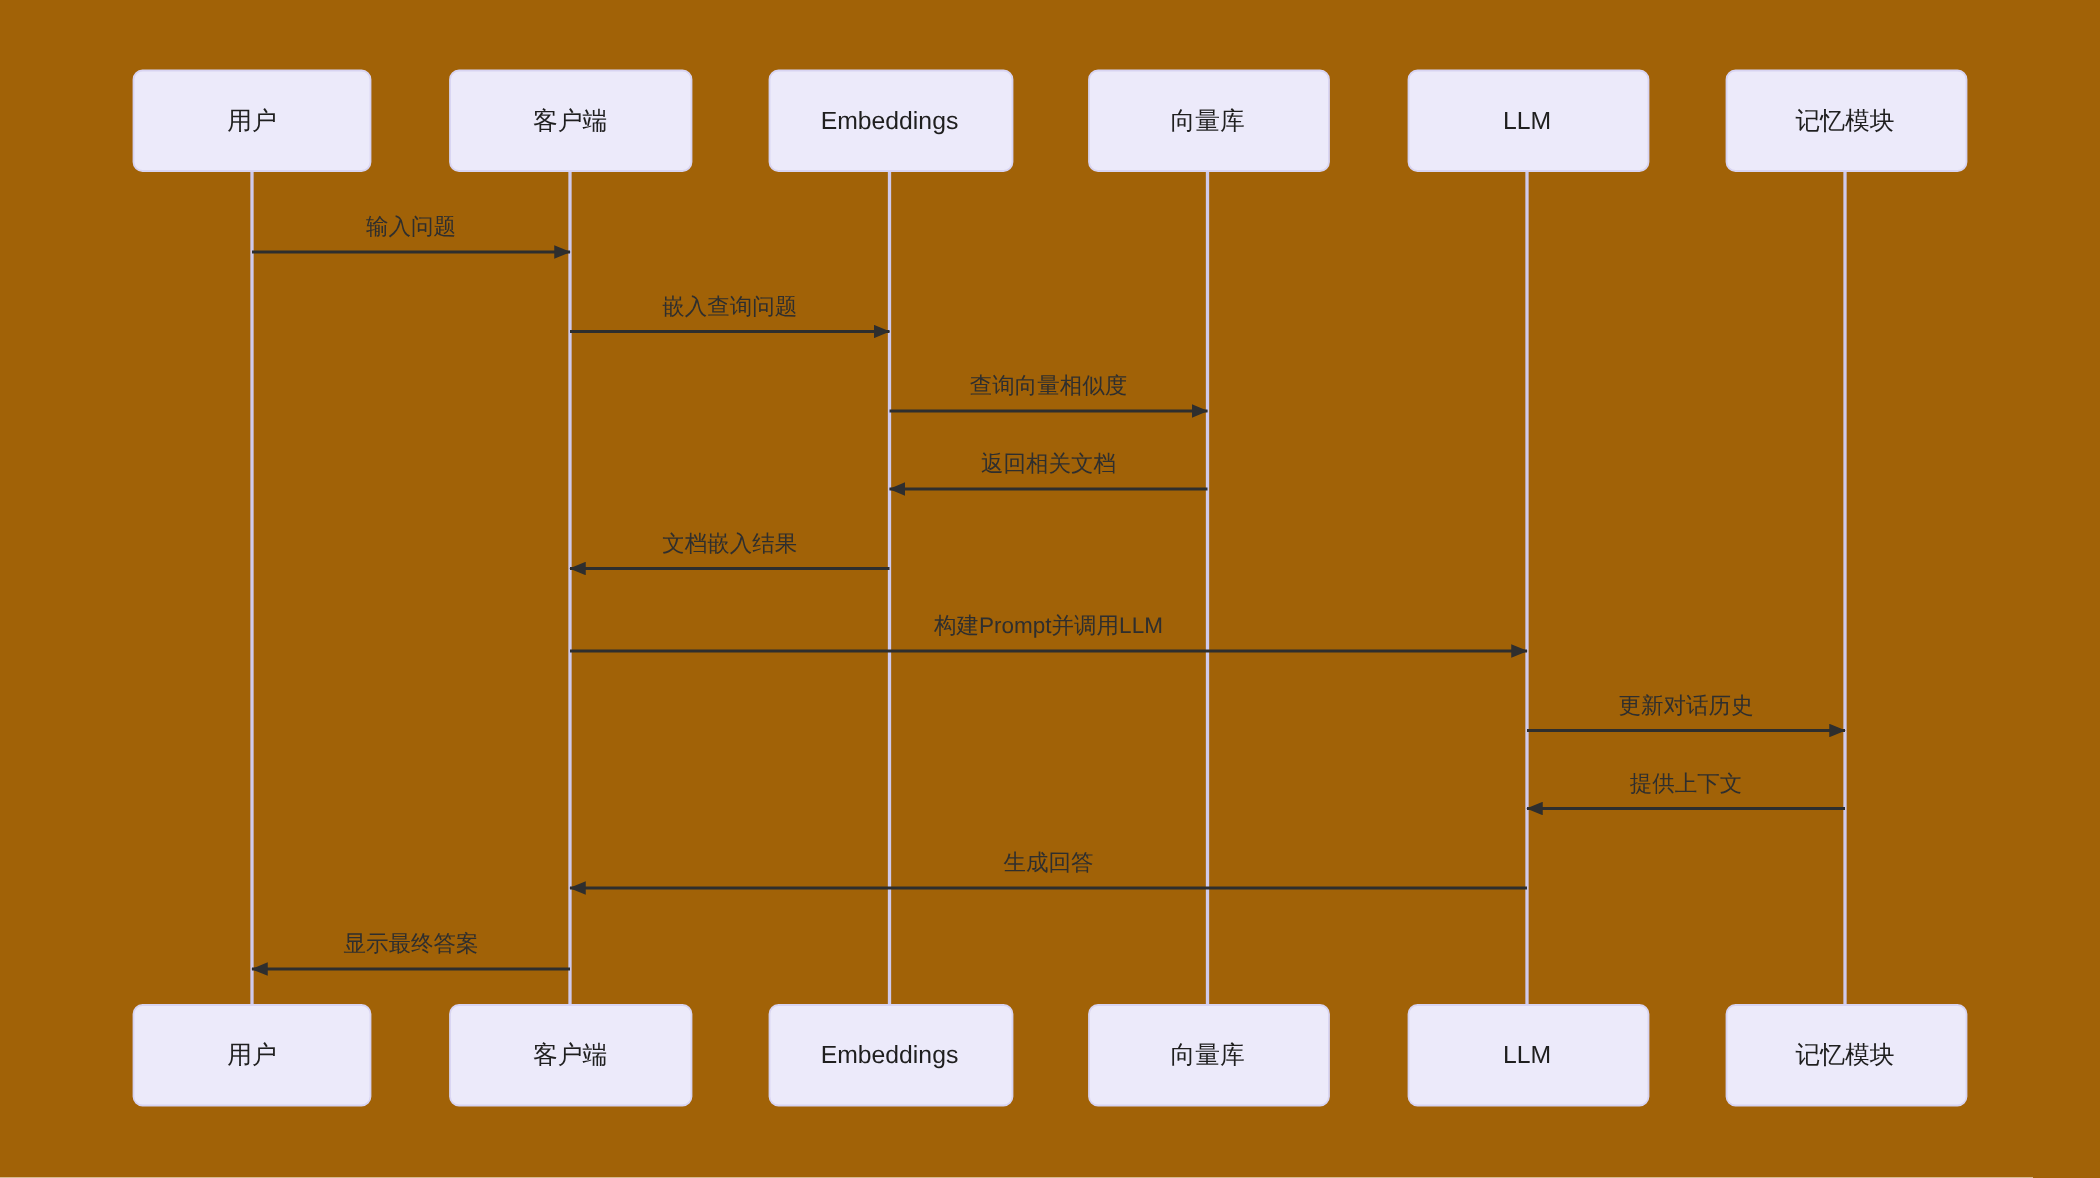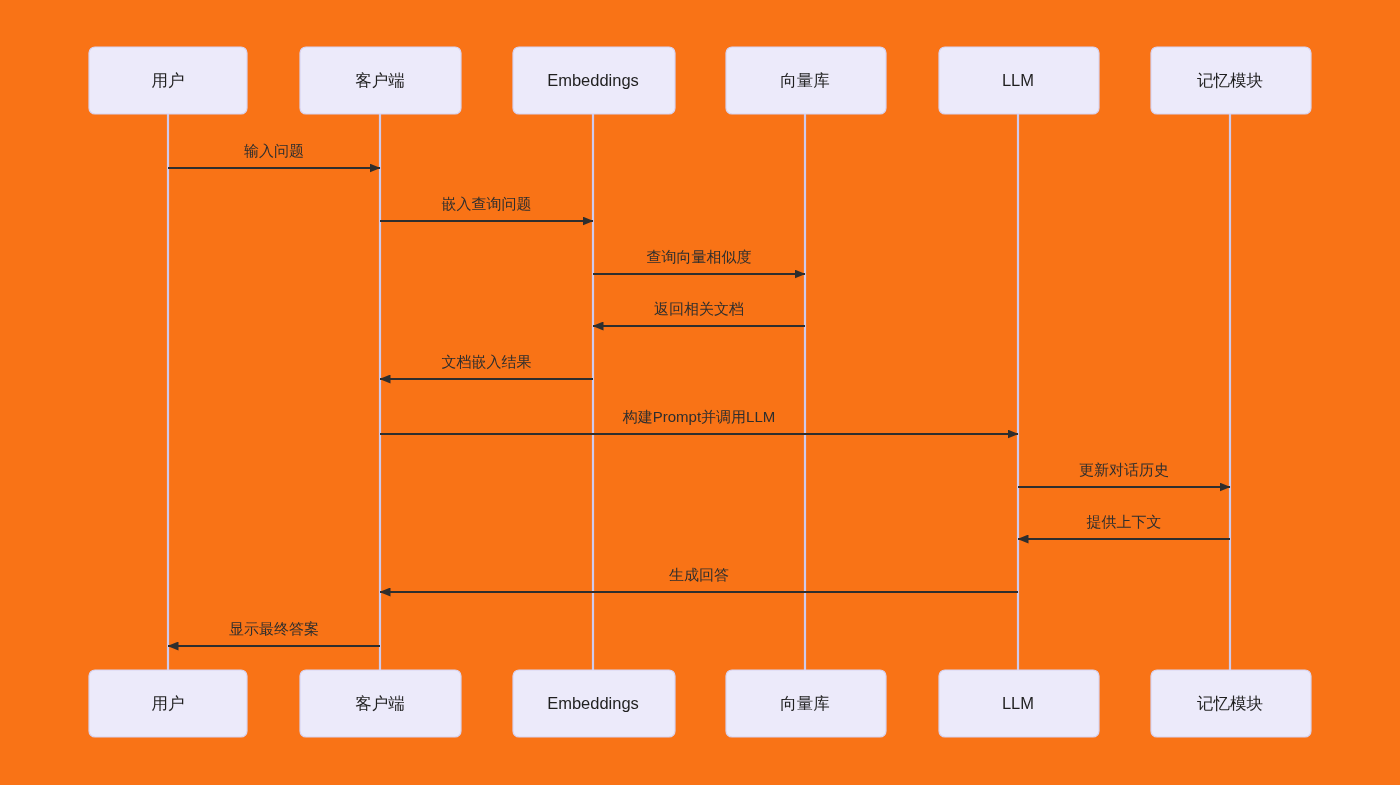--- a/index.html
+++ b/index.html
@@ -8,21 +8,21 @@
     padding: 0;
     background: #ffffff;
   }
   body {
     font-family: "Liberation Sans", "DejaVu Sans", sans-serif;
   }
   #canvas {
     position: relative;
     width: 1400px;
     height: 785px;
-    background: #f97316;
+    background: #a16207;
     overflow: hidden;
   }
   svg.diagram {
     position: absolute;
     left: 0;
     top: 0;
     width: 1400px;
     height: 785px;
     display: block;
   }

